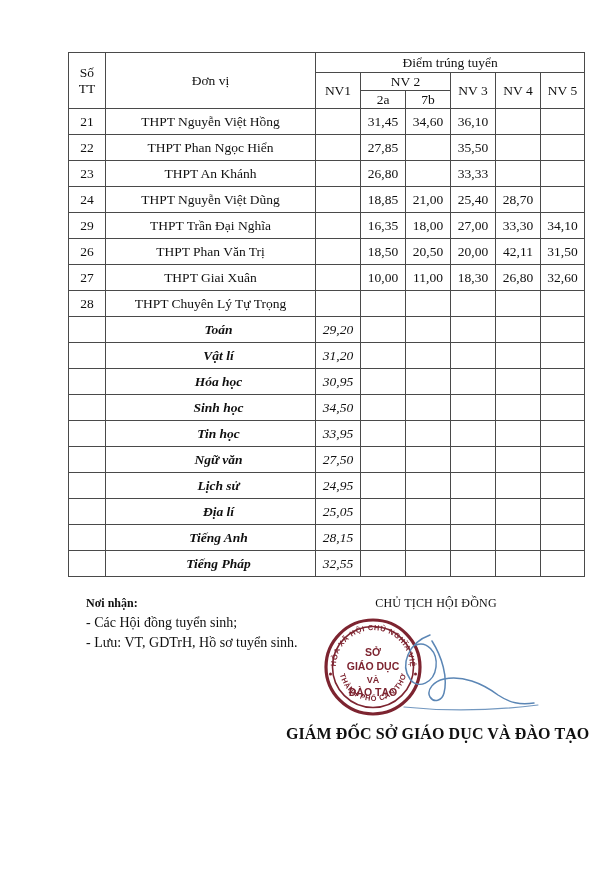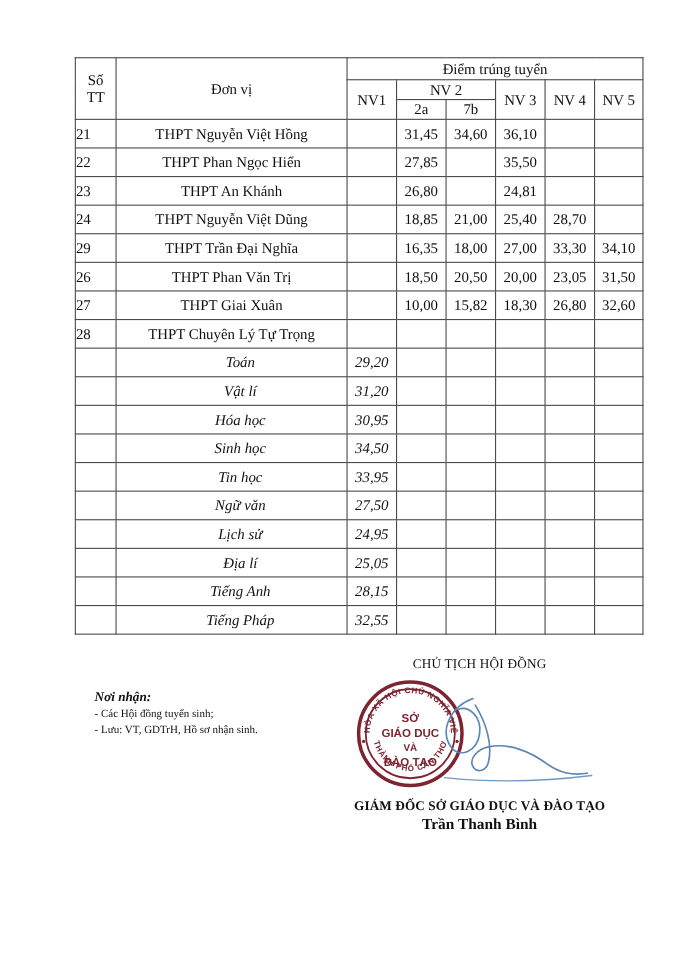--- a/index.html
+++ b/index.html
@@ -58,31 +58,33 @@
   .th-diem  { height: 19px; }
   .th-nv1   { height: 34px; }
   .th-nv2   { height: 17px; }
   .th-sub   { height: 17px; }
   .th-nv3,
   .th-nv4,
   .th-nv5   { height: 34px; }
 
   tbody tr { height: 26px; }
   td.stt {
+    text-align: center;
     font-size: 13.5px;
   }
   td.unit {
     text-align: center;
     padding-left: 8px;
     font-size: 13.5px;
     white-space: nowrap;
   }
   td.unit.subject {
     font-style: italic;
     padding-left: 16px;
+    font-weight: bold;
   }
   td.num {
     text-align: center;
     font-size: 13.5px;
   }
   td.num.italic {
     font-style: italic;
   }
 
   
@@ -95,27 +97,25 @@
   }
 
   .recipients {
     position: absolute;
     left: 86px;
     top: 0px;
     width: 250px;
   }
   .recipients .r-title {
     font-weight: bold;
-    font-style: italic;
     font-size: 12px;
     margin-bottom: 2px;
-    margin-top: 30px;
   }
   .recipients .r-item {
-    font-size: 10px;
+    font-size: 14px;
     line-height: 1.42;
     white-space: nowrap;
   }
 
   .signature-block {
     position: absolute;
     left: 286px;
     top: 0px;
     width: 300px;
     text-align: center;
@@ -147,21 +147,21 @@
     position: absolute;
     left: 100px;
     top: 10px;
     width: 160px;
     height: 100px;
   }
   .pen-sign svg { display: block; }
 
   .sig-role {
     font-weight: bold;
-    font-size: 12px;
+    font-size: 16px;
     white-space: nowrap;
     letter-spacing: 0.1px;
   }
   .sig-name {
     font-weight: bold;
     font-size: 14px;
     margin-top: 3px;
   }
 </style>
 </head>
@@ -220,21 +220,21 @@
           <td class="num">35,50</td>
           <td class="num"></td>
           <td class="num"></td>
         </tr>
         <tr>
           <td class="stt">23</td>
           <td class="unit">THPT An Khánh</td>
           <td class="num"></td>
           <td class="num">26,80</td>
           <td class="num"></td>
-          <td class="num">24,81</td>
+          <td class="num">33,33</td>
           <td class="num"></td>
           <td class="num"></td>
         </tr>
         <tr>
           <td class="stt">24</td>
           <td class="unit">THPT Nguyễn Việt Dũng</td>
           <td class="num"></td>
           <td class="num">18,85</td>
           <td class="num">21,00</td>
           <td class="num">25,40</td>
@@ -251,29 +251,29 @@
           <td class="num">33,30</td>
           <td class="num">34,10</td>
         </tr>
         <tr>
           <td class="stt">26</td>
           <td class="unit">THPT Phan Văn Trị</td>
           <td class="num"></td>
           <td class="num">18,50</td>
           <td class="num">20,50</td>
           <td class="num">20,00</td>
-          <td class="num">23,05</td>
+          <td class="num">42,11</td>
           <td class="num">31,50</td>
         </tr>
         <tr>
           <td class="stt">27</td>
           <td class="unit">THPT Giai Xuân</td>
           <td class="num"></td>
           <td class="num">10,00</td>
-          <td class="num">15,82</td>
+          <td class="num">11,00</td>
           <td class="num">18,30</td>
           <td class="num">26,80</td>
           <td class="num">32,60</td>
         </tr>
         <tr>
           <td class="stt">28</td>
           <td class="unit">THPT Chuyên Lý Tự Trọng</td>
           <td class="num"></td>
           <td class="num"></td>
           <td class="num"></td>
@@ -384,21 +384,21 @@
       </tbody>
   </table>
 </div>
 
 <div class="footer">
 
   <div class="recipients">
     <div class="r-title">Nơi nhận:</div>
     <div id="recipients-list">
         <div class="r-item">- Các Hội đồng tuyển sinh;</div>
-        <div class="r-item">- Lưu: VT, GDTrH, Hồ sơ nhận sinh.</div>
+        <div class="r-item">- Lưu: VT, GDTrH, Hồ sơ tuyển sinh.</div>
       </div>
   </div>
 
   <div class="signature-block">
     <div class="sig-title">CHỦ TỊCH HỘI ĐỒNG</div>
 
     <div class="seal-area">
 
       <div class="seal">
         <svg viewBox="0 0 102 102" width="102" height="102" aria-hidden="true">
@@ -430,15 +430,14 @@
           <g fill="none" stroke="#5b86b5" stroke-width="1.5" stroke-linecap="round">
             <path d="M 44,12 C 22,20 14,42 24,56 C 32,67 48,60 50,44 C 52,28 40,18 30,22"></path>
             <path d="M 46,18 C 56,34 62,54 58,70 C 56,78 48,80 44,74 C 40,67 48,58 58,56 C 76,52 96,60 112,72 C 124,80 134,82 148,80"></path>
             <path d="M 18,84 C 56,88 104,88 152,82" stroke-width="1.2" opacity="0.85"></path>
           </g>
         </svg>
       </div>
     </div>
 
     <div class="sig-role">GIÁM ĐỐC SỞ GIÁO DỤC VÀ ĐÀO TẠO</div>
-    <div class="sig-name">Trần Thanh Bình</div>
   </div>
 </div>
 
 </body></html>

